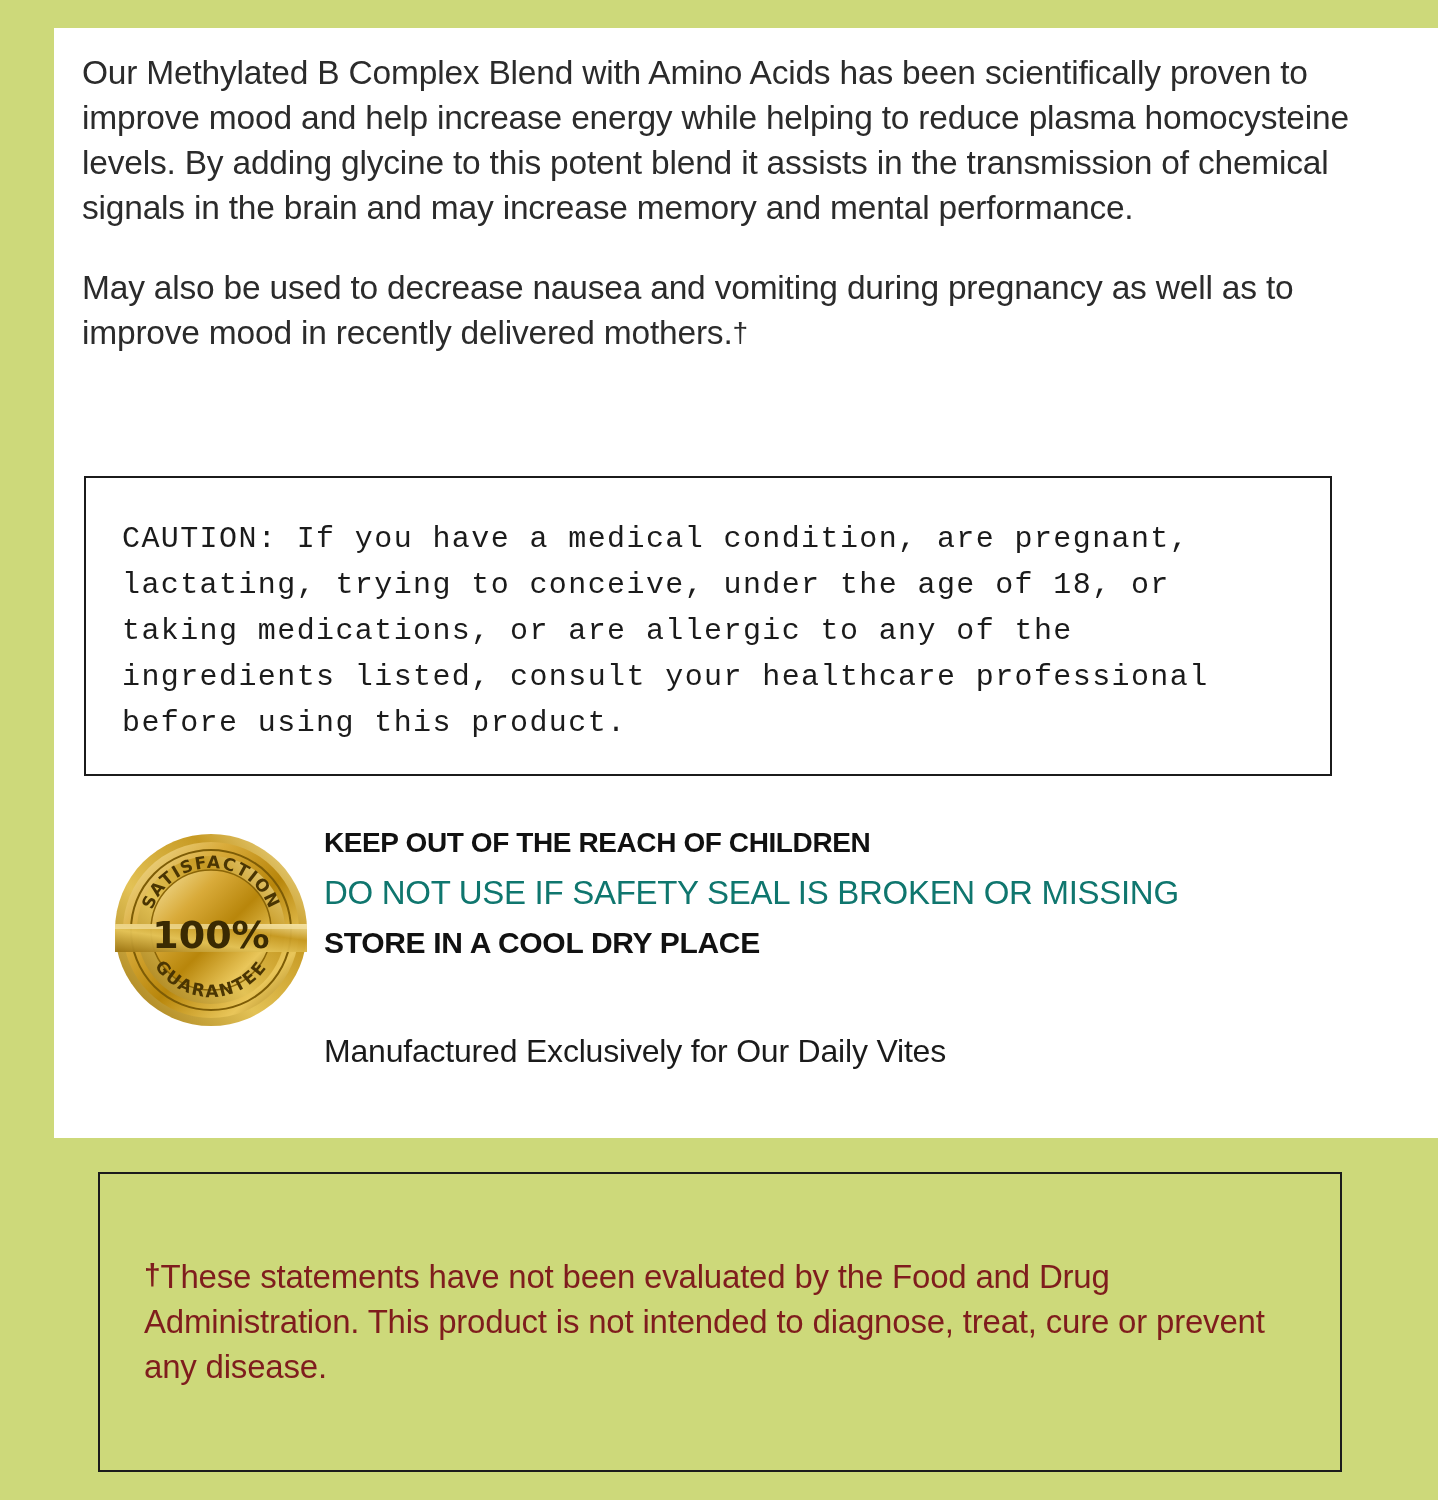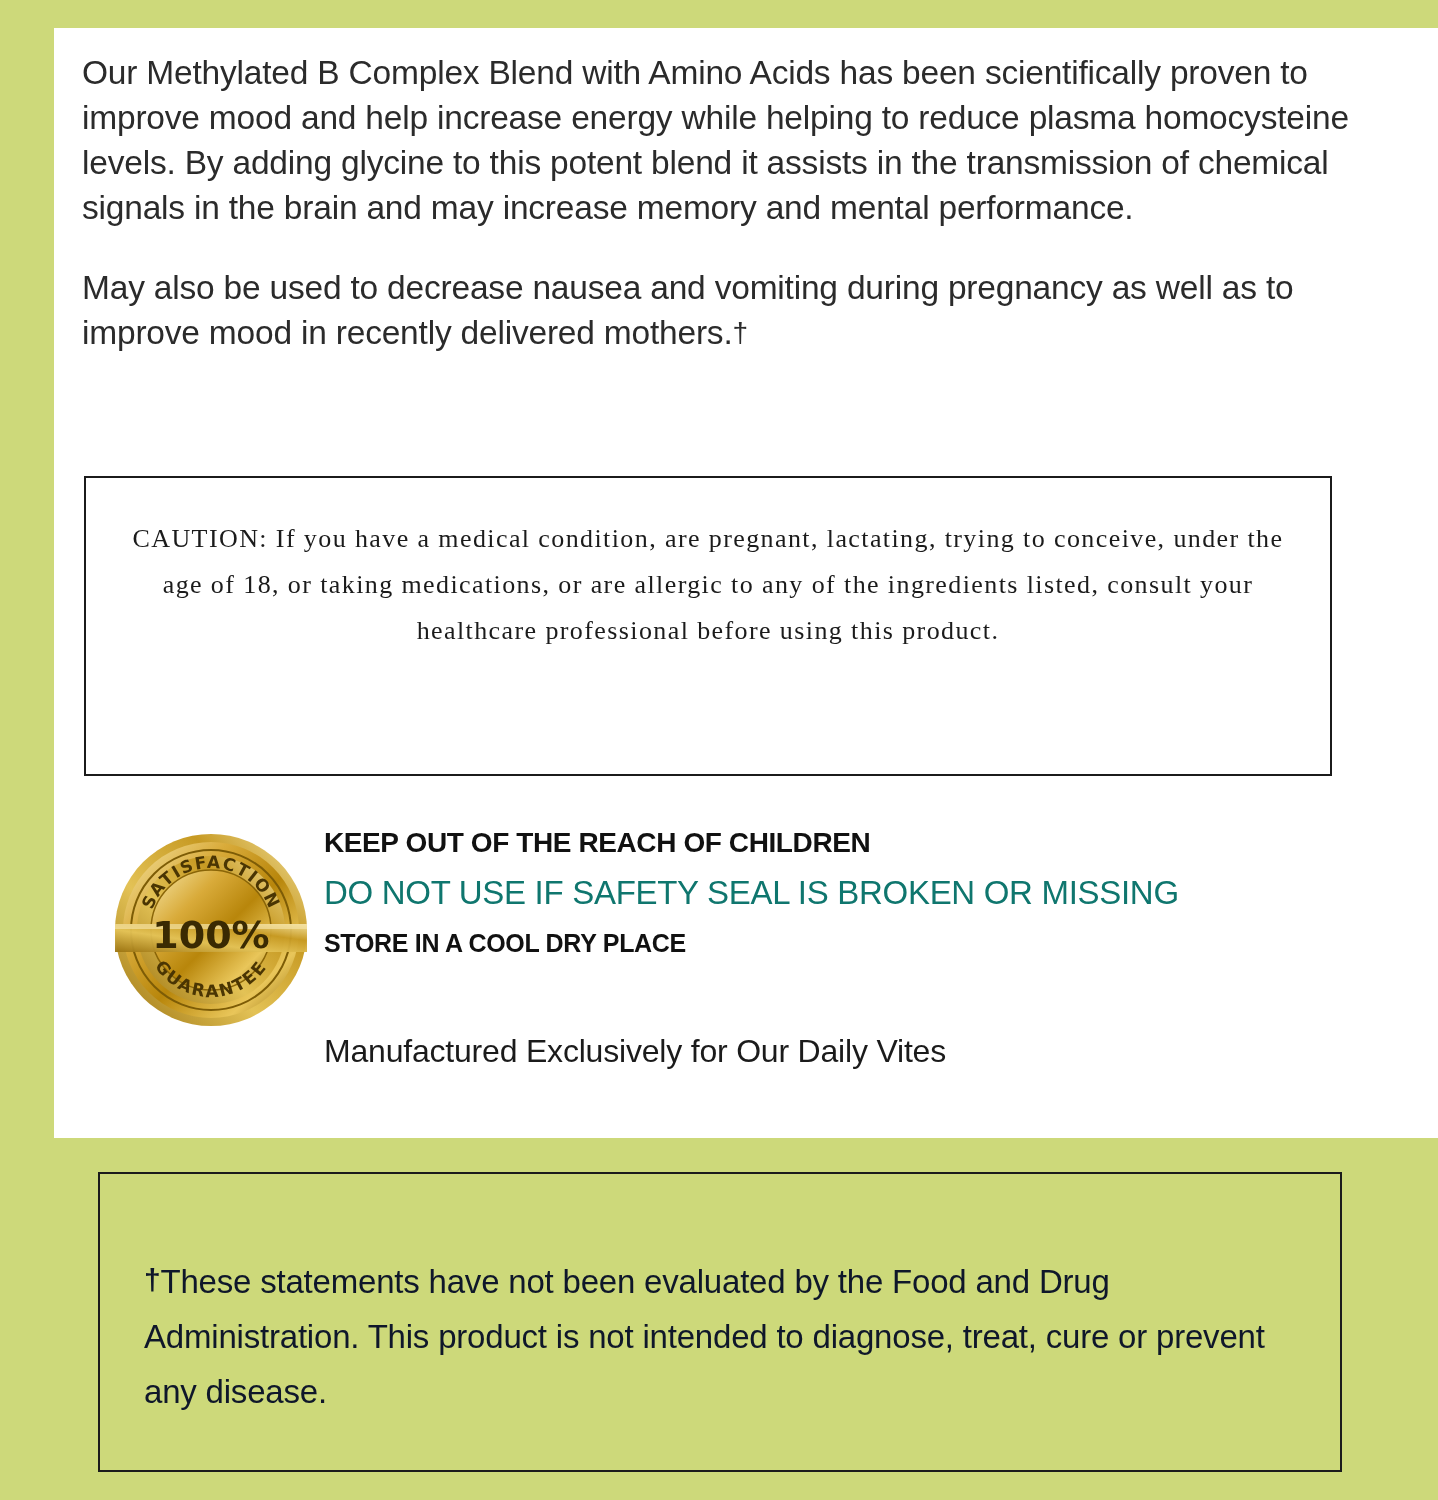--- a/index.html
+++ b/index.html
@@ -59,26 +59,26 @@
     width: 1248px;
     height: 300px;
     border: 2.5px solid #1b1b1b;
     box-sizing: border-box;
   }
   .caution-text {
     position: absolute;
     left: 36px;
     right: 36px;
     top: 38px;
-    text-align: center;
-    font-size: 26px;
+    text-align: left;
+    font-size: 30px;
     line-height: 46px;
     letter-spacing: 1.4px;
     color: #1b1b1b;
-    font-family: Liberation Serif, serif;
+    font-family: Liberation Mono, monospace;
   }
 
   .warn-block {
     position: absolute;
     left: 30px;
     top: 790px;
     width: 1250px;
     height: 290px;
   }
   .seal {
@@ -104,21 +104,21 @@
   }
   .warn-line2 {
     font-size: 33px;
     font-weight: normal;
     letter-spacing: -0.3px;
     color: #0f766e;
     line-height: 49px;
     white-space: nowrap;
   }
   .warn-line3 {
-    font-size: 25px;
+    font-size: 30px;
     font-weight: bold;
     letter-spacing: -0.3px;
     color: #111;
     line-height: 52px;
     white-space: nowrap;
   }
   .manufacturer {
     position: absolute;
     left: 240px;
     top: 185px;
@@ -138,22 +138,22 @@
     border: 2.5px solid #1b1b1b;
     box-sizing: border-box;
     background: #cdd97a;
   }
   .fda-text {
     position: absolute;
     left: 44px;
     right: 60px;
     top: 78px;
     font-size: 33px;
-    line-height: 55px;
-    color: #0f172a;
+    line-height: 45px;
+    color: #7f1d1d;
     letter-spacing: -0.2px;
   }
   .fda-text .dg {
     font-size: 30px;
     font-weight: bold;
     vertical-align: 3px;
   }
 
   
   .seal svg { display: block; }

